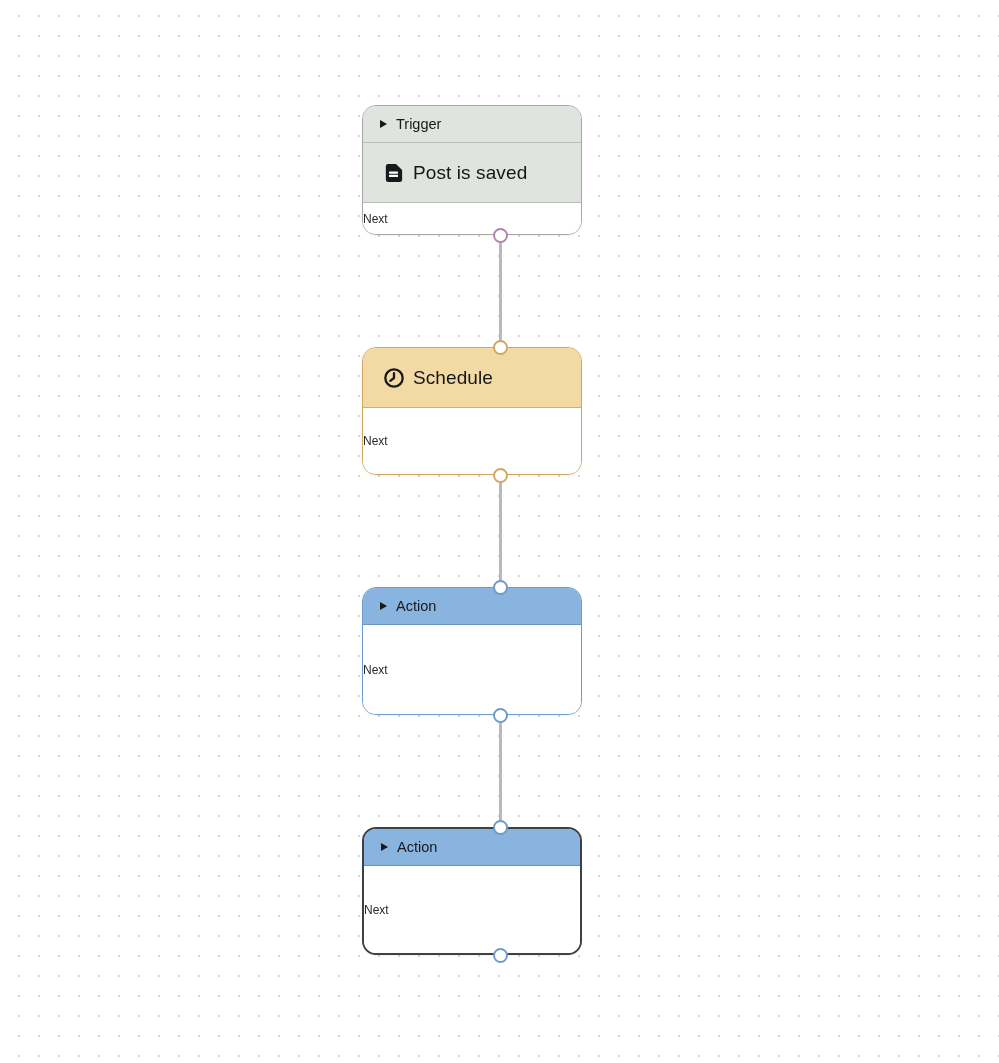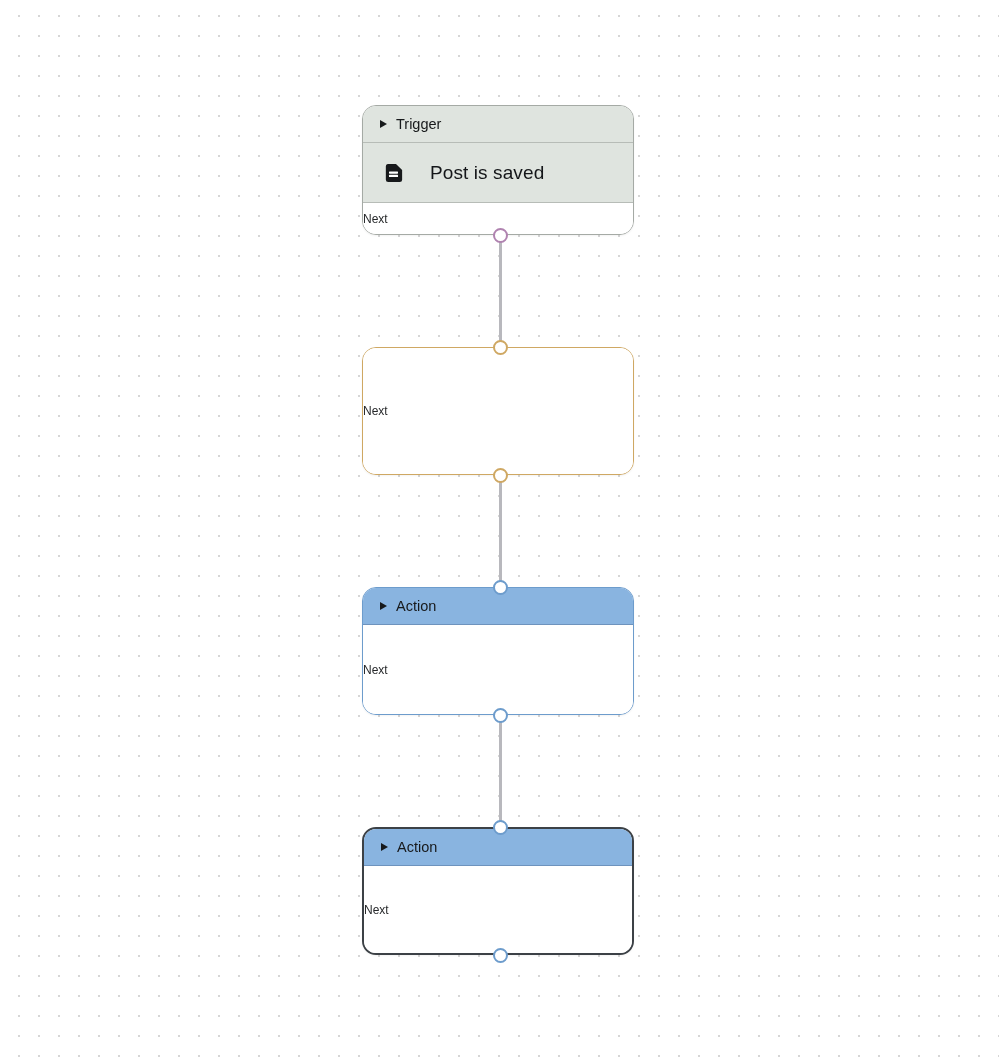--- a/index.html
+++ b/index.html
@@ -35,21 +35,21 @@
     border-radius: 50%;
     background: #ffffff;
     border: 2.5px solid #999;
     z-index: 4;
   }
 
   
   .node {
     position: absolute;
     left: 362px;
-    width: 272px;
+    width: 220px;
     box-sizing: border-box;
     border: 1.5px solid #999;
     border-radius: 14px;
     background: #ffffff;
     overflow: hidden;
     z-index: 2;
     display: flex;
     flex-direction: column;
     box-shadow: 0 1px 2px rgba(0,0,0,0.05);
   }
@@ -77,21 +77,21 @@
     color: #17191b;
     line-height: 1;
   }
 
   .bod {
     flex: 0 0 60px;
     height: 60px;
     box-sizing: border-box;
     display: flex;
     align-items: center;
-    gap: 21px;
+    gap: 4px;
     padding: 0 19px;
     border-bottom: 1px solid rgba(0,0,0,0.15);
   }
   .ic {
     flex: 0 0 27px;
     display: flex;
     align-items: center;
     justify-content: flex-start;
   }
   .ttl {
@@ -138,20 +138,29 @@
       </span>
       <span class="ttl">Post is saved</span>
     </div>
     <div class="ftr">
       <span class="nxt">Next</span>
     </div>
   </div>
   <div class="handle" style="left: 492.5px; top: 227.5px; border-color: rgb(176, 131, 176);"></div>
 
   <div class="node" style="top: 347px; height: 128px; border-color: rgb(207, 168, 99);">
+    <div class="bod" style="background-color: rgb(243, 217, 163); border-bottom-color: rgb(210, 175, 112);">
+      <span class="ic">
+        <svg width="24" height="24" viewBox="0 0 24 24">
+            <circle cx="12" cy="12" r="8.7" fill="none" stroke="#17191b" stroke-width="2.3"></circle>
+            <path d="M12 7.2V12l-3.7 2.8" fill="none" stroke="#17191b" stroke-width="2.3" stroke-linecap="round" stroke-linejoin="round"></path>
+          </svg>
+      </span>
+      <span class="ttl">Schedule</span>
+    </div>
     <div class="ftr">
       <span class="nxt">Next</span>
     </div>
   </div>
   <div class="handle" style="left: 492.5px; top: 339.5px; border-color: rgb(207, 168, 99);"></div>
   <div class="handle" style="left: 492.5px; top: 467.5px; border-color: rgb(207, 168, 99);"></div>
 
   <div class="node" style="top: 587px; height: 128px; border-color: rgb(109, 156, 204);">
     <div class="hdr" style="background-color: rgb(137, 180, 224); border-bottom-color: rgb(110, 147, 189);">
       <span class="tri"></span>

